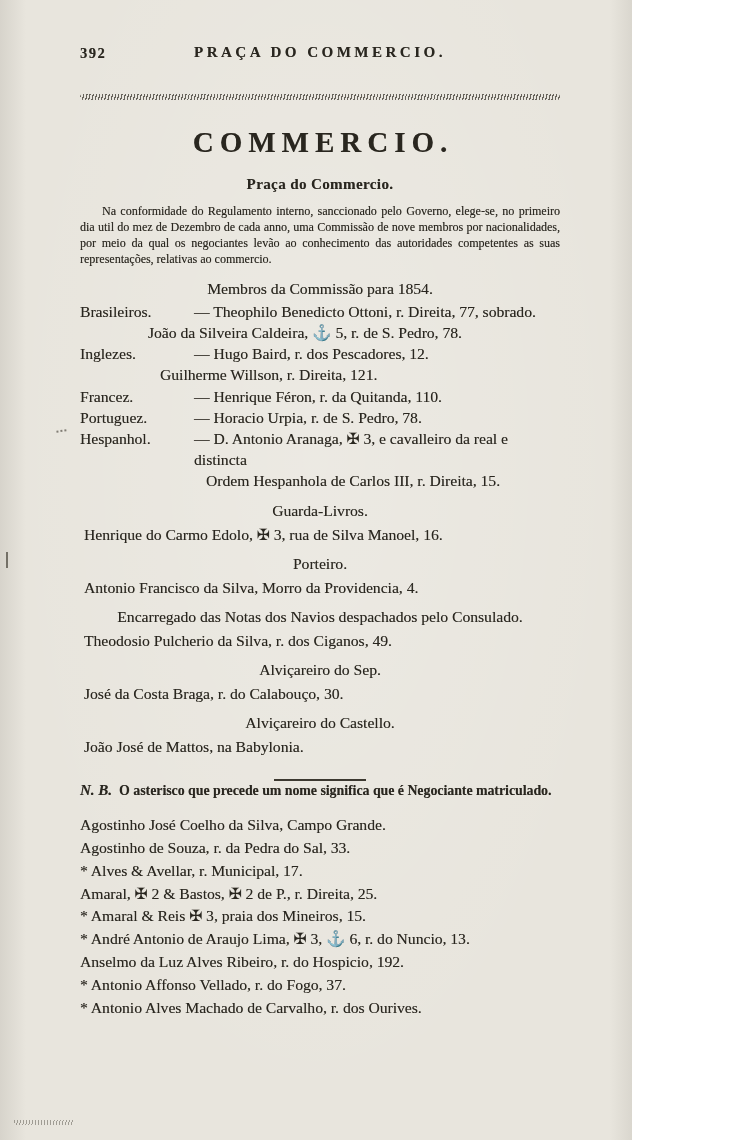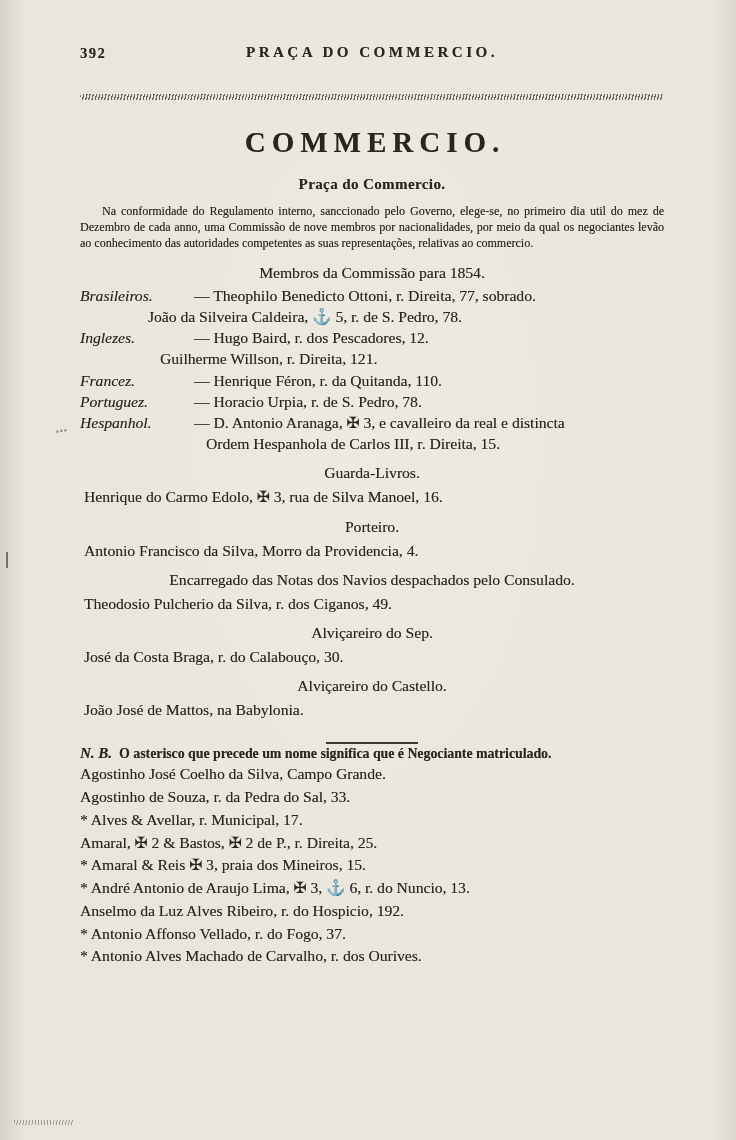--- a/index.html
+++ b/index.html
@@ -1,18 +1,18 @@
 <!DOCTYPE html>
 <html><head>
 <meta charset="utf-8">
 <style>
   html,body{margin:0;padding:0;}
   .page{
     position:relative;
-    width:736px;height:1140px;
+    width:632px;height:1140px;
     box-sizing:border-box;
     background:
       radial-gradient(ellipse at 50% 40%, rgba(255,255,255,0.18), rgba(0,0,0,0) 70%),
       linear-gradient(90deg, rgba(90,85,75,0.12), rgba(0,0,0,0) 26px),
       linear-gradient(270deg, rgba(90,85,75,0.10), rgba(0,0,0,0) 22px),
       #e8e5dd;
     color:#29261f;
     font-family:"Liberation Serif","DejaVu Serif",serif;
     padding:44px 72px 0 80px;
     overflow:hidden;
@@ -25,33 +25,33 @@
     margin-top:28px;height:6px;
     background:repeating-linear-gradient(104deg,#46423a 0,#46423a 1.2px,rgba(0,0,0,0) 1.2px,rgba(0,0,0,0) 3.1px);
     opacity:.8;border-radius:3px;
   }
   .title{margin-top:26px;text-align:center;font-weight:bold;font-size:29px;letter-spacing:6px;padding-left:6px;}
   .subtitle{margin-top:17px;text-align:center;font-weight:bold;font-size:15px;letter-spacing:.4px;}
   .intro{margin-top:11px;font-size:12px;line-height:1.33;text-align:justify;text-indent:22px;}
   .sec-head{margin:9px 0 3px;text-align:center;font-size:15.6px;}
   .members{font-size:15.6px;line-height:1.36;}
   .member{display:flex;}
-  .mlabel{font-style:italic;min-width:114px;flex-shrink:0;}
+  .mlabel{min-width:114px;flex-shrink:0;}
   .cont-a{padding-left:68px;}
   .cont-b{padding-left:80px;}
   .cont-c{padding-left:126px;}
   .entry{font-size:15.6px;line-height:1.35;padding-left:4px;}
   .officer-sec{margin-top:3px;}
   .officer-sec .sec-head{margin:10px 0 4px;}
   .divider{width:92px;border:0;border-top:2px solid #3c3830;margin:22px auto 0;}
   .neg-head{margin-top:22px;text-align:center;font-weight:bold;font-size:15.2px;letter-spacing:.6px;}
   .nb{font-size:13.8px;line-height:1.3;}
   .nb-label{font-style:italic;font-weight:bold;font-size:15px;margin-right:7px;}
   .nb-text{font-weight:bold;}
-  .neg-list{font-size:15.6px;line-height:1.46;}
+  .neg-list{margin-top:14px;font-size:15.6px;line-height:1.46;}
   .neg-item{white-space:nowrap;}
   
   .art1{position:absolute;left:10px;top:28px;width:8px;height:8px;color:#6a665c;font-size:12px;}
   .art2{position:absolute;left:56px;top:424px;width:10px;height:6px;border-bottom:2px dotted #57534a;transform:rotate(-8deg);opacity:.7;}
   .art3{position:absolute;left:6px;top:552px;width:2px;height:16px;background:#514d44;opacity:.75;}
   .art4{position:absolute;left:14px;top:1120px;width:60px;height:5px;
         background:repeating-linear-gradient(100deg,#57534a 0,#57534a 1px,rgba(0,0,0,0) 1px,rgba(0,0,0,0) 3px);opacity:.5;}
 </style>
 </head>
 <body>

